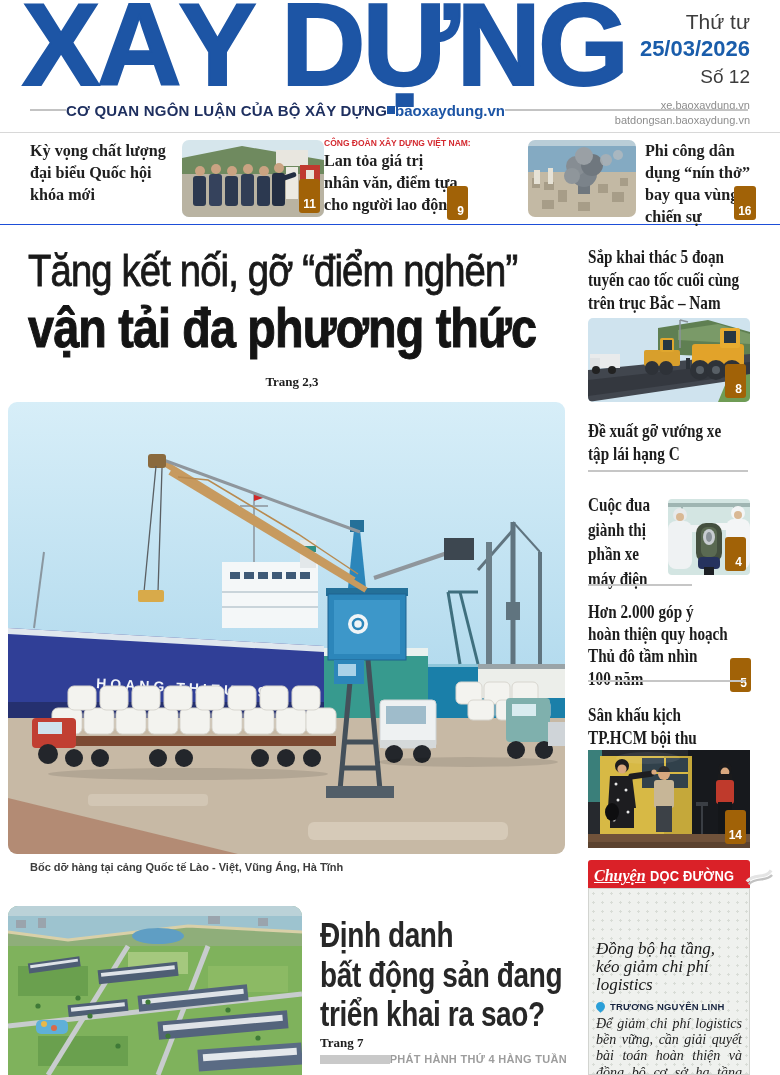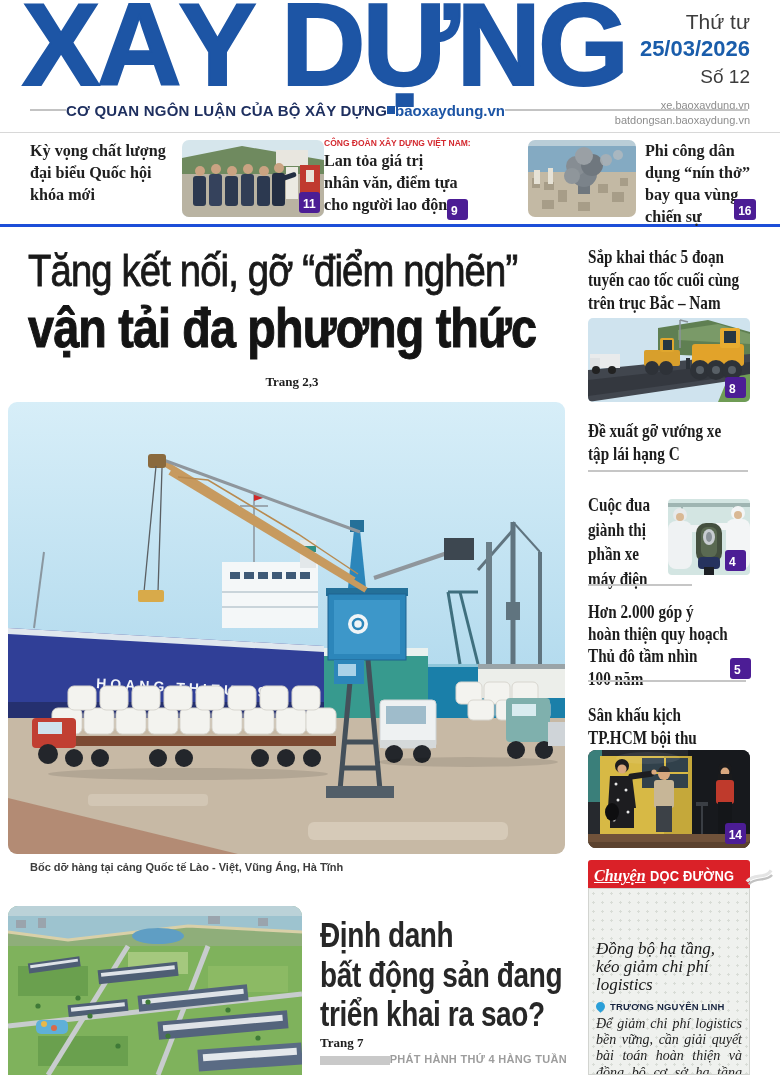--- a/index.html
+++ b/index.html
@@ -16,33 +16,33 @@
   .issue .sites{margin-top:10px;font-size:11px;color:#8d8d8d;line-height:1.4;}
   .tagline-row{position:absolute;left:30px;right:32px;top:101px;height:18px;
     display:flex;align-items:center;gap:0;}
   .tag-seg{width:36px;height:2px;background:#c3c3c3;}
   .tag-fill{flex:1;height:2px;background:#c3c3c3;}
   .tag-text{font-size:15px;font-weight:bold;color:#1f3060;letter-spacing:.2px;white-space:nowrap;}
   .tag-dot{width:8px;height:8px;background:#1d55a5;}
   .tag-site{font-size:15px;font-weight:bold;color:#1d55a5;white-space:nowrap;}
   
   .strip{position:absolute;left:0;right:0;top:132px;height:91px;
-    border-top:1px solid #d8d8d8;border-bottom:3px solid #1d4ed8;}
+    border-top:1px solid #d8d8d8;border-bottom:1px solid #1d4ed8;}
   .strip-h{font-family:"Liberation Serif",serif;font-weight:bold;font-size:17px;
     line-height:1.3;color:#202020;transform:scaleX(.95);transform-origin:0 0;white-space:nowrap;}
   .strip-item{position:absolute;}
   .si1{left:30px;top:7px;display:flex;gap:9px;}
   .si2{left:324px;top:5px;width:150px;height:82px;}
   .si3{left:528px;top:7px;display:flex;gap:9px;height:82px;}
   .kicker{font-size:8.5px;font-weight:bold;color:#d42a30;margin-bottom:2px;white-space:nowrap;}
   .s-img{position:relative;border-radius:7px;overflow:hidden;flex:none;}
   .img1{width:142px;height:77px;}
   .img3{width:108px;height:77px;}
-  .badge{display:inline-block;min-width:13px;padding:6px 4px 2px;background:#4c1d95;color:#fff;
-    font:bold 12px "Liberation Sans",sans-serif;text-align:left;border-radius:3px;line-height:1.1;}
+  .badge{display:inline-block;min-width:13px;padding:19px 4px 2px;background:#a16207;color:#fff;
+    font:bold 12px "Liberation Sans",sans-serif;text-align:right;border-radius:3px;line-height:1.1;}
   .on-img{position:absolute;right:4px;bottom:4px;}
   .b2{position:absolute;right:6px;bottom:0;}
   .b3{position:absolute;right:0;bottom:2px;}
   
   .lead-h1{position:absolute;left:28px;top:246px;font-size:44px;color:#191919;
     letter-spacing:-1px;-webkit-text-stroke:.8px #191919;transform:scaleX(.87);
     transform-origin:0 0;white-space:nowrap;}
   .lead-h2{position:absolute;left:28px;top:296px;font-size:55px;font-weight:bold;color:#141414;
     letter-spacing:-1px;-webkit-text-stroke:1px #141414;transform:scaleX(.85);
     transform-origin:0 0;white-space:nowrap;}
@@ -53,40 +53,40 @@
   .caption{position:absolute;left:30px;top:861px;font-size:11px;font-weight:bold;color:#3d3d3d;}
   
   .photo-bottom{position:absolute;left:8px;top:906px;width:294px;height:169px;
     border-radius:10px 10px 0 0;overflow:hidden;}
   .bottom-h{position:absolute;left:320px;top:915px;font-size:35px;font-weight:bold;
     line-height:1.13;color:#272727;letter-spacing:-.5px;transform:scaleX(.8);
     transform-origin:0 0;white-space:nowrap;}
   .trang7{position:absolute;left:320px;top:1035px;font-family:"Liberation Serif",serif;
     font-weight:bold;font-size:13px;color:#202020;text-align:right;}
   .footer-row{position:absolute;left:320px;top:1053px;width:247px;display:flex;
-    align-items:flex-end;gap:0;}
+    align-items:center;gap:0;}
   .footer-bar{flex:1;height:9px;background:#c9c9c9;}
   .footer-note{font-size:11px;font-weight:bold;color:#9d9d9d;letter-spacing:.3px;white-space:nowrap;}
   
   .sb-h{position:absolute;font-family:"Liberation Serif",serif;font-weight:bold;font-size:19px;
     line-height:1.2;color:#1c1c1c;transform:scaleX(.8);transform-origin:0 0;white-space:nowrap;}
   .sbA-h{left:588px;top:246px;}
   .sbA-img{position:absolute;left:588px;top:318px;width:162px;height:84px;border-radius:5px;overflow:hidden;}
   .sbB{left:588px;top:420px;width:170px;height:50px;} 
   .div{position:absolute;height:2px;background:#c6c6c6;}
   .div1{left:588px;top:470px;width:160px;}
   .sbC-h{left:588px;top:493px;line-height:1.3;}
   .sbC-img{position:absolute;left:668px;top:499px;width:82px;height:76px;border-radius:4px;overflow:hidden;}
   .div2{left:588px;top:584px;width:104px;}
   .sbD{left:588px;top:601px;line-height:1.17;}
   .bD{position:absolute;left:588px;top:658px;}
   .bD .badge{position:absolute;left:142px;top:0;}
   .div3{left:588px;top:680px;width:158px;}
   .sbE-h{left:588px;top:704px;}
-  .sbE-img{position:absolute;left:588px;top:750px;width:162px;height:98px;border-radius:8px;overflow:hidden;}
+  .sbE-img{position:absolute;left:588px;top:750px;width:162px;height:98px;border-radius:0;overflow:hidden;}
   
   .logo-bar{position:absolute;left:588px;top:860px;width:162px;height:16px;background:#da2128;
     border-radius:3px;display:flex;align-items:center;padding:16px 6px;gap:4px;box-sizing:border-box;}
   .logo-script{font-family:"Liberation Serif",serif;font-style:italic;font-weight:bold;
     font-size:16px;color:#fff;text-decoration:underline;white-space:nowrap;}
   .logo-bold{font-weight:bold;font-size:14px;color:#fff;letter-spacing:.2px;white-space:nowrap;
     transform:scaleX(.92);transform-origin:0 50%;}
   .logo-swoosh{margin-left:auto;flex:none;}
   .col-box{position:absolute;left:588px;top:888px;width:162px;height:187px;box-sizing:border-box;
     background:#eff1ee;background-image:radial-gradient(#d8dcd6 1px,transparent 1.2px);

